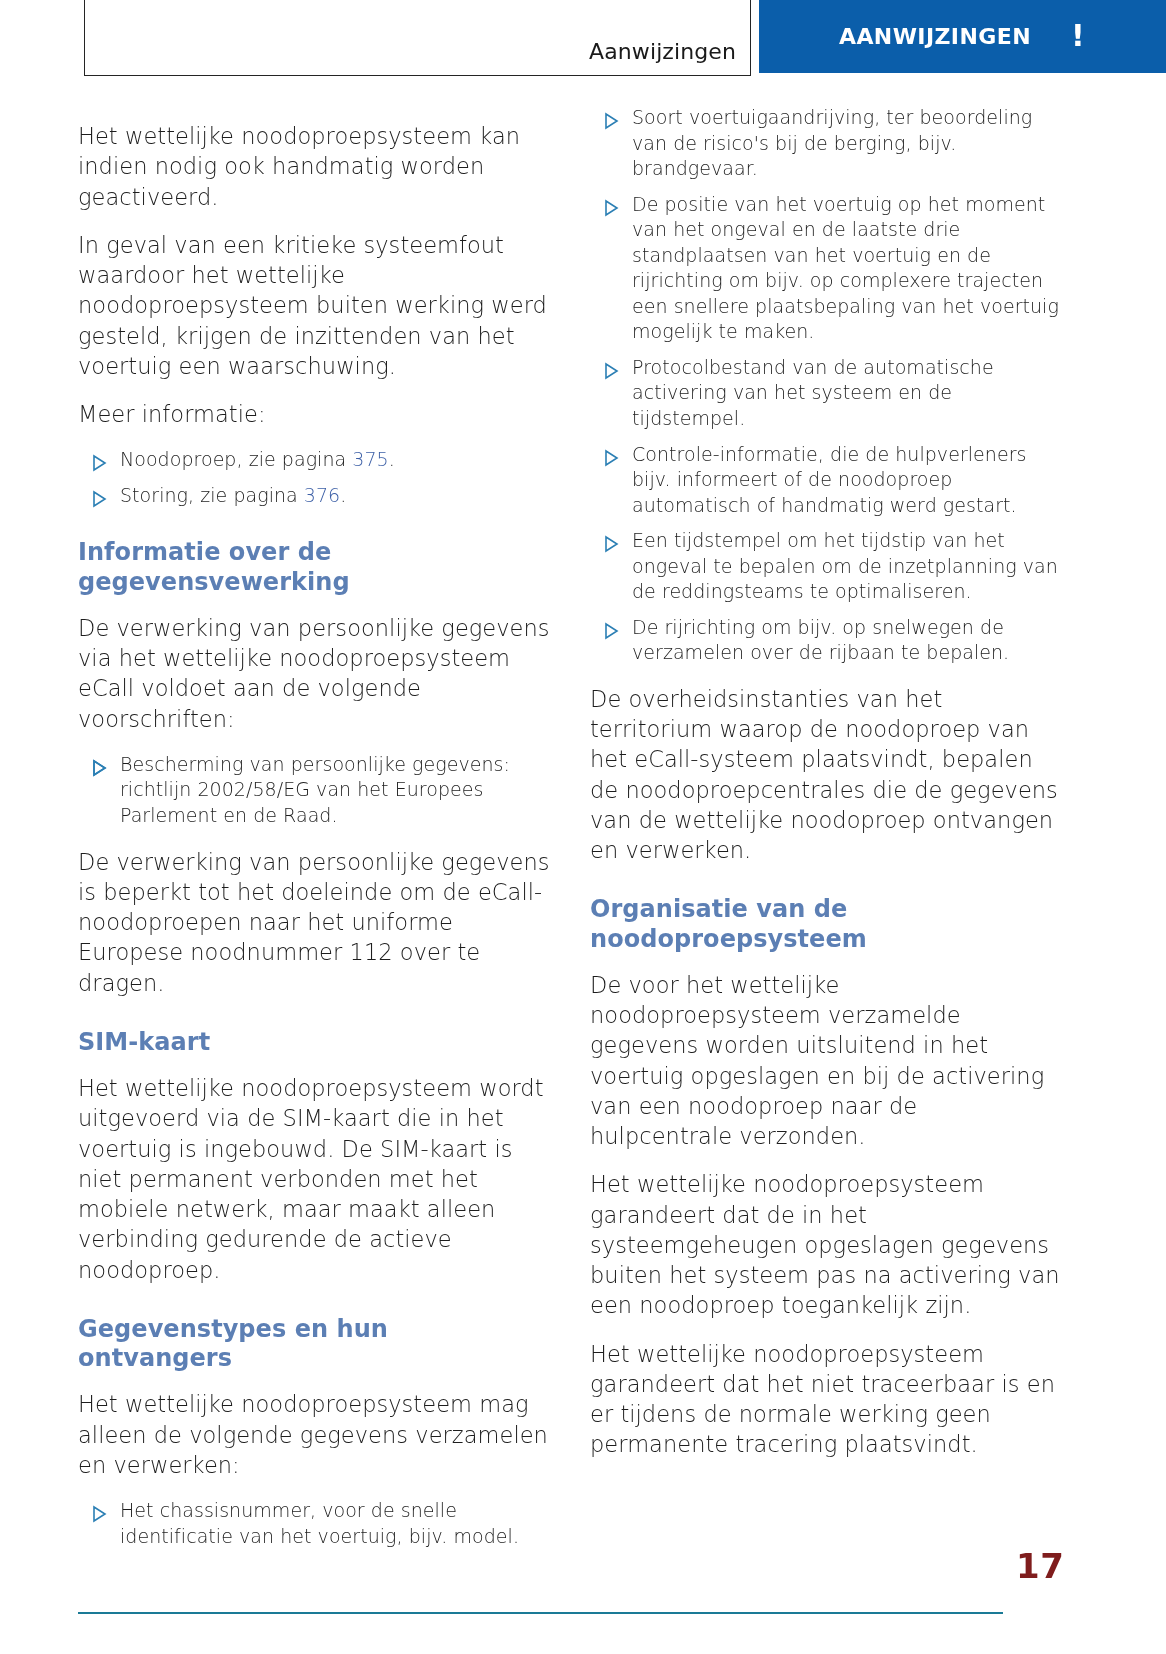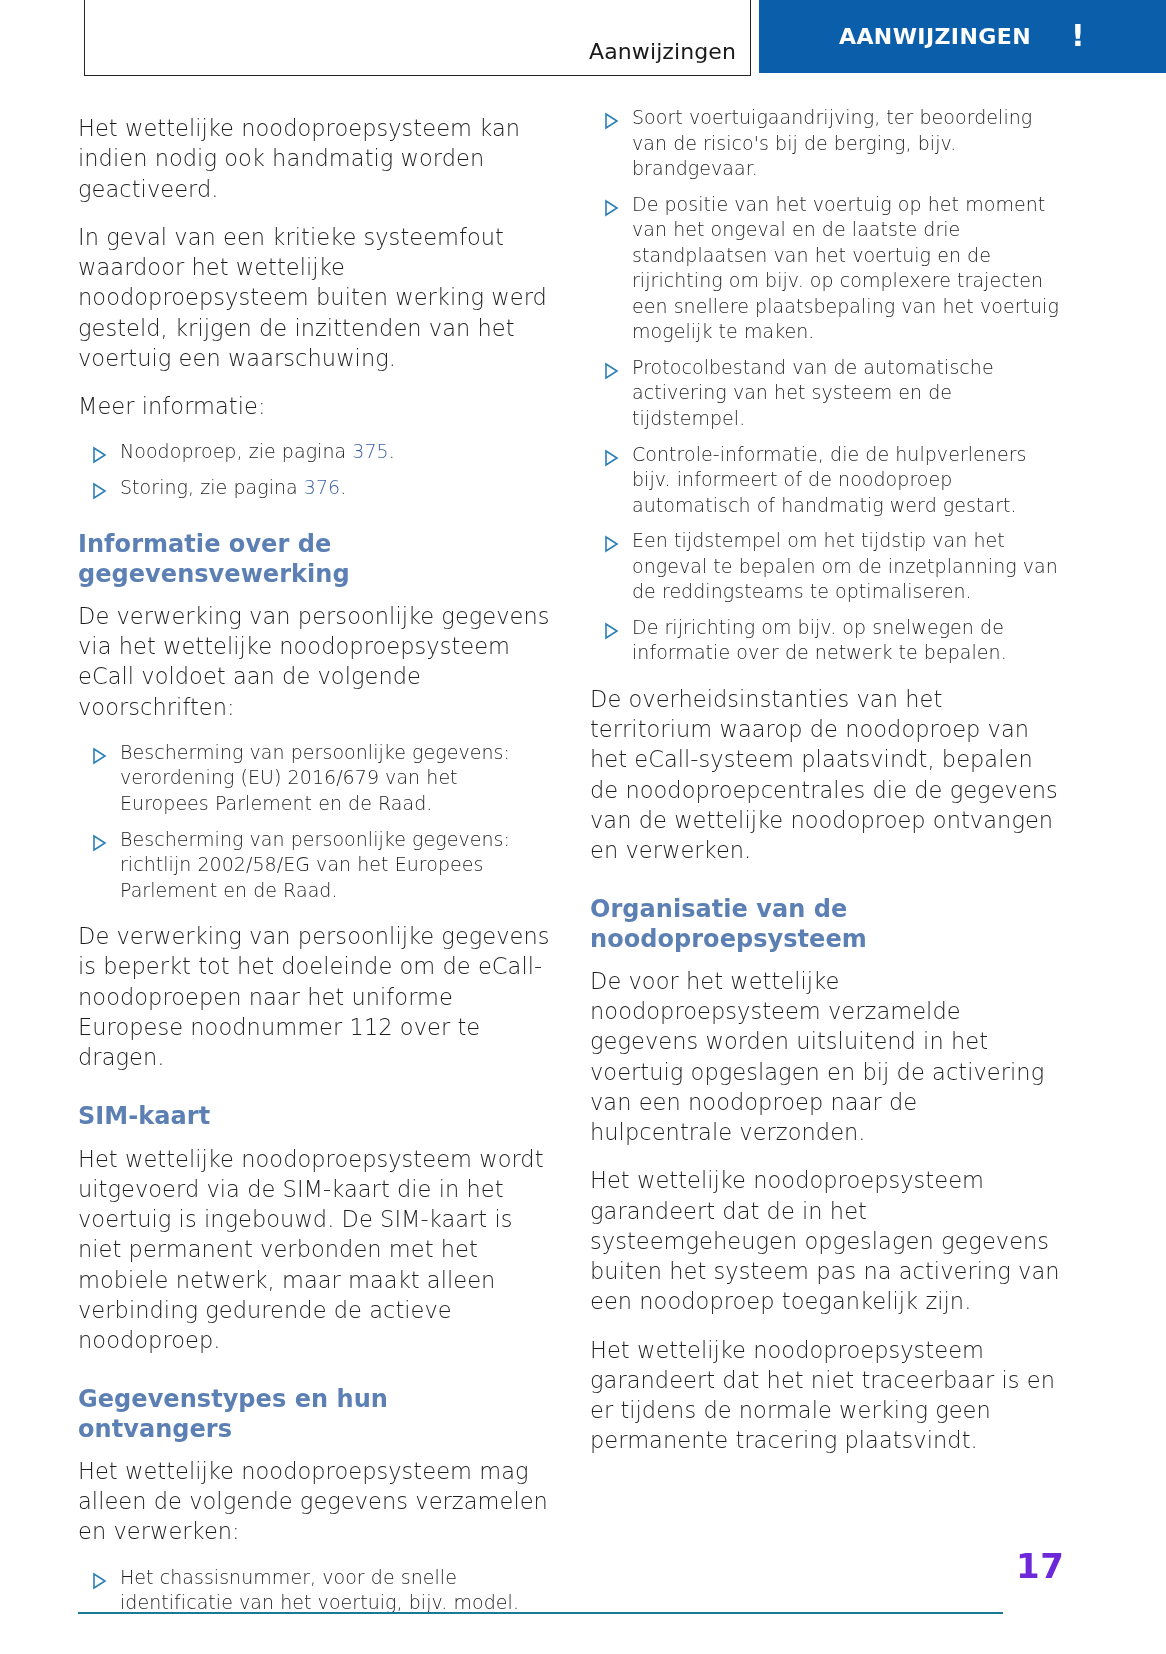--- a/index.html
+++ b/index.html
@@ -45,21 +45,21 @@
   .content{
     position:absolute;left:0;top:105px;width:1166px;
   }
   .col{
     position:absolute;top:0;width:472px;
   }
   .col-left{left:78px;}
   .col-right{left:590px;}
 
   p.para{
-    margin:8px 0 18px 0;
+    margin:16px 0 18px 0;
     font-size:22.5px;
     line-height:1.345;
     color:#1d1d1d;
     font-weight:300;
     letter-spacing:.05px;
   }
   h2.heading{
     margin:30px 0 12px 0;
     font-size:24px;
     line-height:1.22;
@@ -94,21 +94,21 @@
   .pref{color:#3c5fa6;}
 
   
   .footer{position:absolute;left:0;top:1590px;width:1166px;height:64px;}
   .footer-rule{
     position:absolute;left:78px;top:22px;width:925px;height:2px;
     background:#1a7a96;
   }
   .page-num{
     position:absolute;left:1016px;top:-44px;
-    font-size:34px;font-weight:bold;color:#6d28d9;
+    font-size:34px;font-weight:bold;color:#7f1d1d;
     letter-spacing:.5px;
   }
 </style>
 </head>
 <body>
 
 <div class="header">
   <div class="header-box">
     <span class="header-crumb">Aanwijzingen</span>
   </div>
@@ -145,21 +145,21 @@
 
     <h2 class="heading first">Informatie over de gegevensvewerking</h2>
     <p class="para">De verwerking van persoonlijke gegevens via het wettelijke noodoproepsysteem eCall voldoet aan de volgende voorschriften:</p>
 
     <ul class="bullets">
       <li>
         <span class="tri">
           <svg width="14" height="18" viewBox="0 0 14 18">
               <polygon points="1,2 12,9 1,16" fill="none" stroke="#2b7fb4" stroke-width="1.6"></polygon>
             </svg>
-        </span><span>Bescherming van persoonlijke gegevens: verordening (EU) 2016/679 van het Europees Parlement en de Raad.</span>
+        </span>
       </li>
       <li>
         <span class="tri">
           <svg width="14" height="18" viewBox="0 0 14 18">
               <polygon points="1,2 12,9 1,16" fill="none" stroke="#2b7fb4" stroke-width="1.6"></polygon>
             </svg>
         </span><span>Bescherming van persoonlijke gegevens: richtlijn 2002/58/EG van het Europees Parlement en de Raad.</span>
       </li>
     </ul>
 
@@ -219,21 +219,21 @@
           <svg width="14" height="18" viewBox="0 0 14 18">
               <polygon points="1,2 12,9 1,16" fill="none" stroke="#2b7fb4" stroke-width="1.6"></polygon>
             </svg>
         </span><span>Een tijdstempel om het tijdstip van het ongeval te bepalen om de inzetplanning van de reddingsteams te optimaliseren.</span>
       </li>
       <li>
         <span class="tri">
           <svg width="14" height="18" viewBox="0 0 14 18">
               <polygon points="1,2 12,9 1,16" fill="none" stroke="#2b7fb4" stroke-width="1.6"></polygon>
             </svg>
-        </span><span>De rijrichting om bijv. op snelwegen de informatie over de netwerk te bepalen.</span>
+        </span><span>De rijrichting om bijv. op snelwegen de verzamelen over de rijbaan te bepalen.</span>
       </li>
     </ul>
 
     <p class="para">De overheidsinstanties van het territorium waarop de noodoproep van het eCall-systeem plaatsvindt, bepalen de noodoproepcentrales die de gegevens van de wettelijke noodoproep ontvangen en verwerken.</p>
 
     <h2 class="heading">Organisatie van de noodoproepsysteem</h2>
 
     <p class="para">De voor het wettelijke noodoproepsysteem verzamelde gegevens worden uitsluitend in het voertuig opgeslagen en bij de activering van een noodoproep naar de hulpcentrale verzonden.</p>
     <p class="para">Het wettelijke noodoproepsysteem garandeert dat de in het systeemgeheugen opgeslagen gegevens buiten het systeem pas na activering van een noodoproep toegankelijk zijn.</p>
     <p class="para">Het wettelijke noodoproepsysteem garandeert dat het niet traceerbaar is en er tijdens de normale werking geen permanente tracering plaatsvindt.</p>

